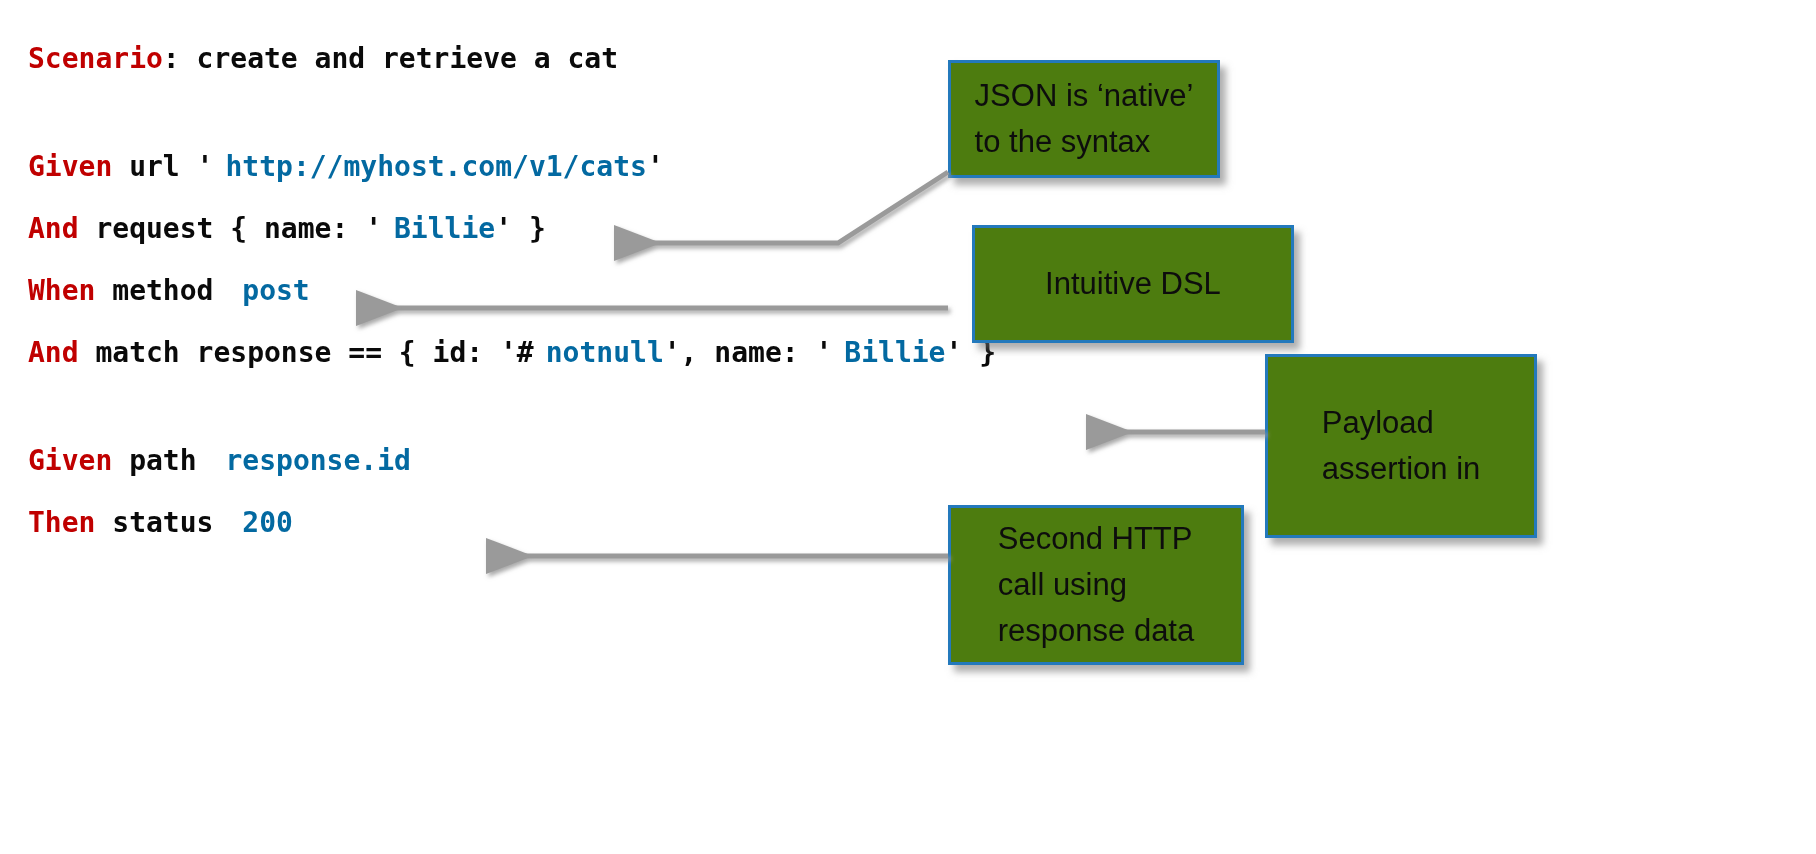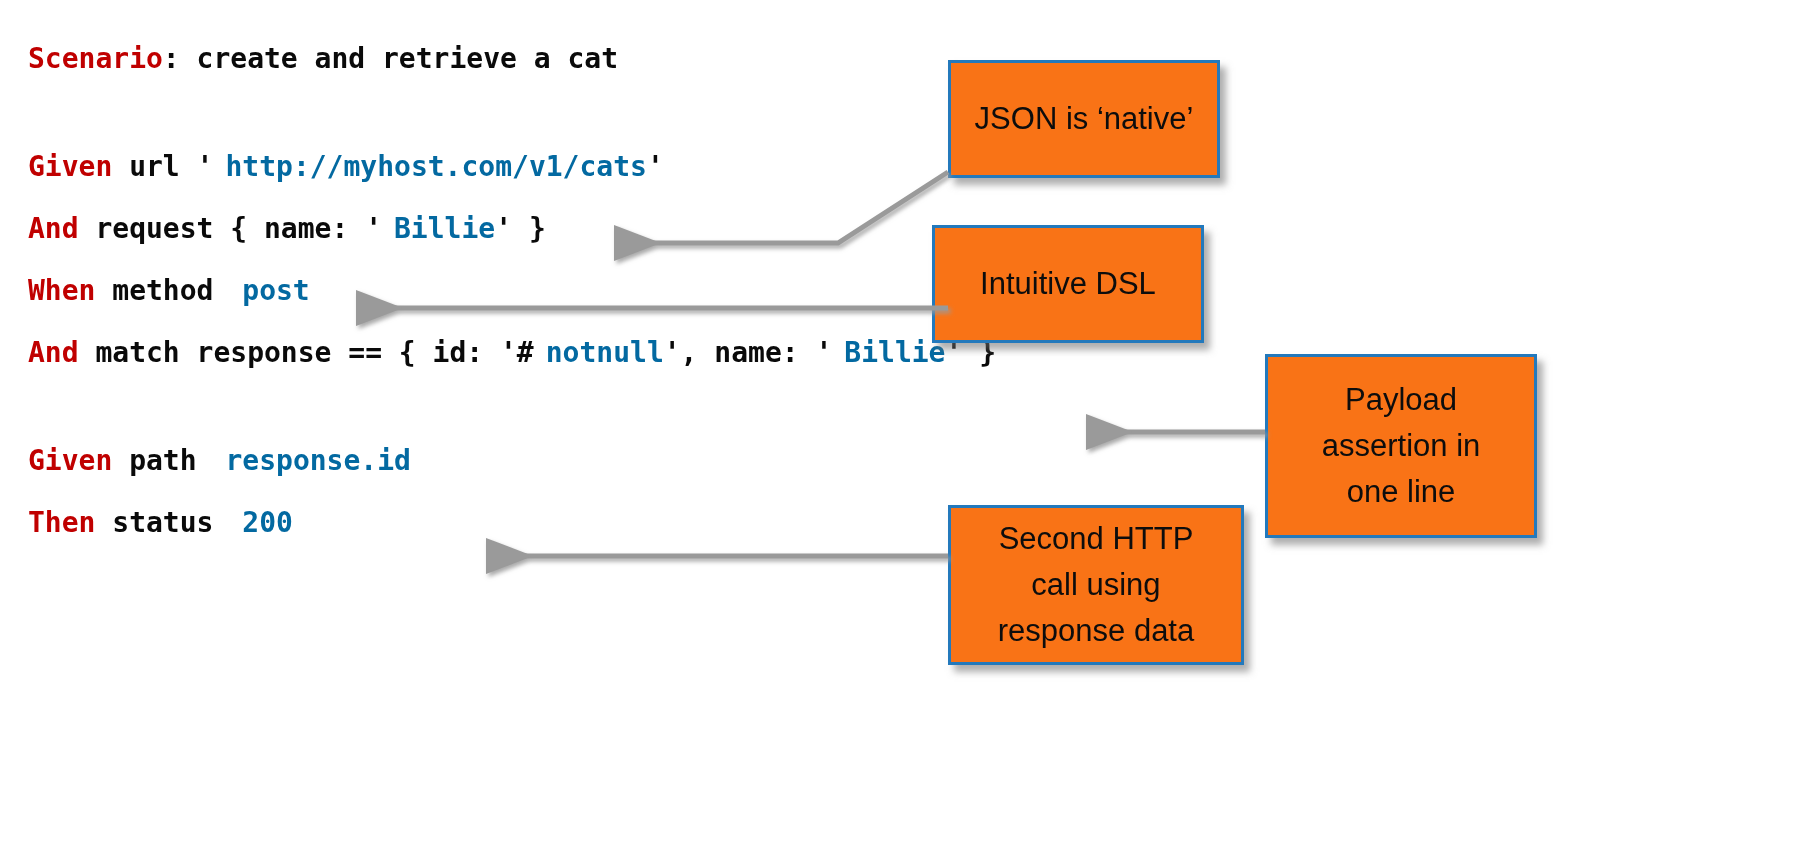--- a/index.html
+++ b/index.html
@@ -34,27 +34,26 @@
   }
   .code-line.blank { line-height: 46px; height: 46px; }
   .kw  { color: #C00000; }
   .val { color: #0369a1; margin-left: 12px; }
   .pl  { color: #0a0a0a; }
 
   
   .callout {
     position: absolute;
     box-sizing: border-box;
-    background: #f97316;
+    background: #4d7c0f;
     border: 3px solid #2379BC;
     box-shadow: 6px 7px 7px rgba(110,110,110,0.55);
     display: flex;
     align-items: center;
     justify-content: center;
-    text-align: center;
     color: #0d0d0d;
     font-family: "Liberation Sans", sans-serif;
     font-size: 31px;
     line-height: 46px;
     font-weight: 400;
     padding: 4px 10px;
   }
   .callout span { display: block; }
 
   
@@ -80,32 +79,32 @@
       <div class="code-line"><span class="kw">And</span><span class="pl"> match response == { id: '#</span><span class="val">notnull</span><span class="pl">', name: '</span><span class="val">Billie</span><span class="pl">' }</span></div>
       <div class="code-line blank">&nbsp;</div>
       <div class="code-line"><span class="kw">Given</span><span class="pl"> path </span><span class="val">response.id</span></div>
       <div class="code-line"><span class="kw">Then</span><span class="pl"> status </span><span class="val">200</span></div>
     </div>
 
   <div id="callout-layer">
       <div class="callout" style="left: 948px; top: 60px; width: 272px; height: 118px;">
         <div>
           <span>JSON is ‘native’</span>
+          <span>to the syntax</span>
         </div>
       </div>
-      <div class="callout" style="left: 932px; top: 225px; width: 272px; height: 118px;">
+      <div class="callout" style="left: 972px; top: 225px; width: 322px; height: 118px;">
         <div>
           <span>Intuitive DSL</span>
         </div>
       </div>
       <div class="callout" style="left: 1265px; top: 354px; width: 272px; height: 184px;">
         <div>
           <span>Payload</span>
           <span>assertion in</span>
-          <span>one line</span>
         </div>
       </div>
       <div class="callout" style="left: 948px; top: 505px; width: 296px; height: 160px;">
         <div>
           <span>Second HTTP</span>
           <span>call using</span>
           <span>response data</span>
         </div>
       </div>
     </div>

